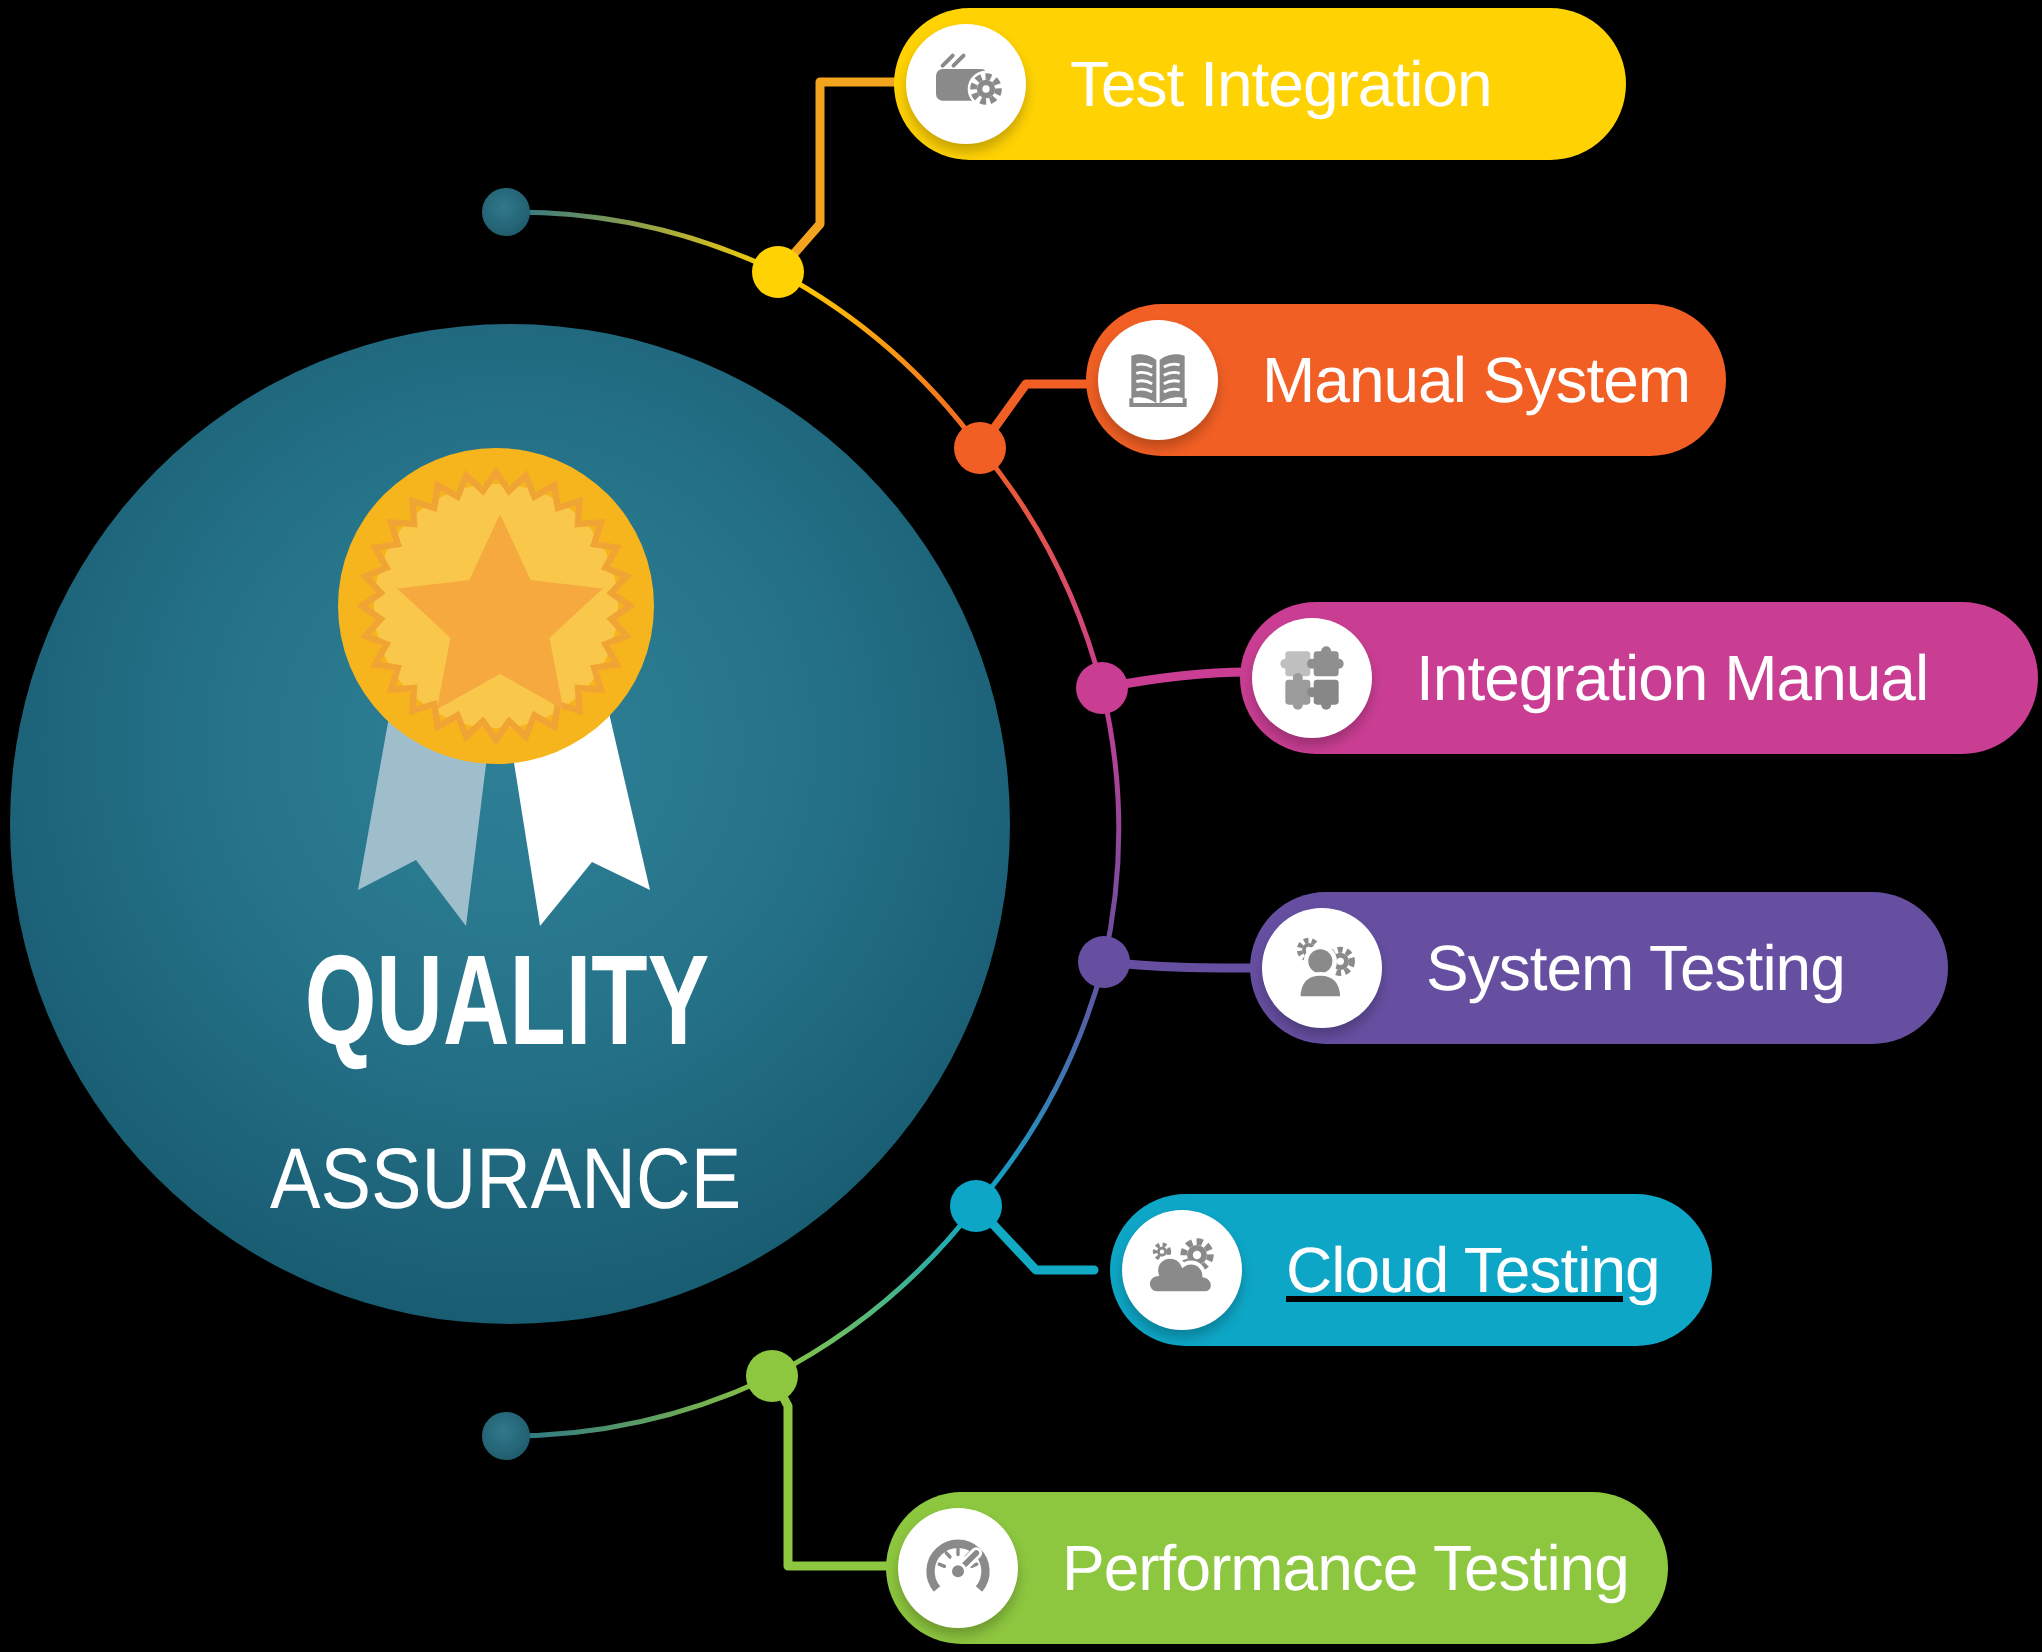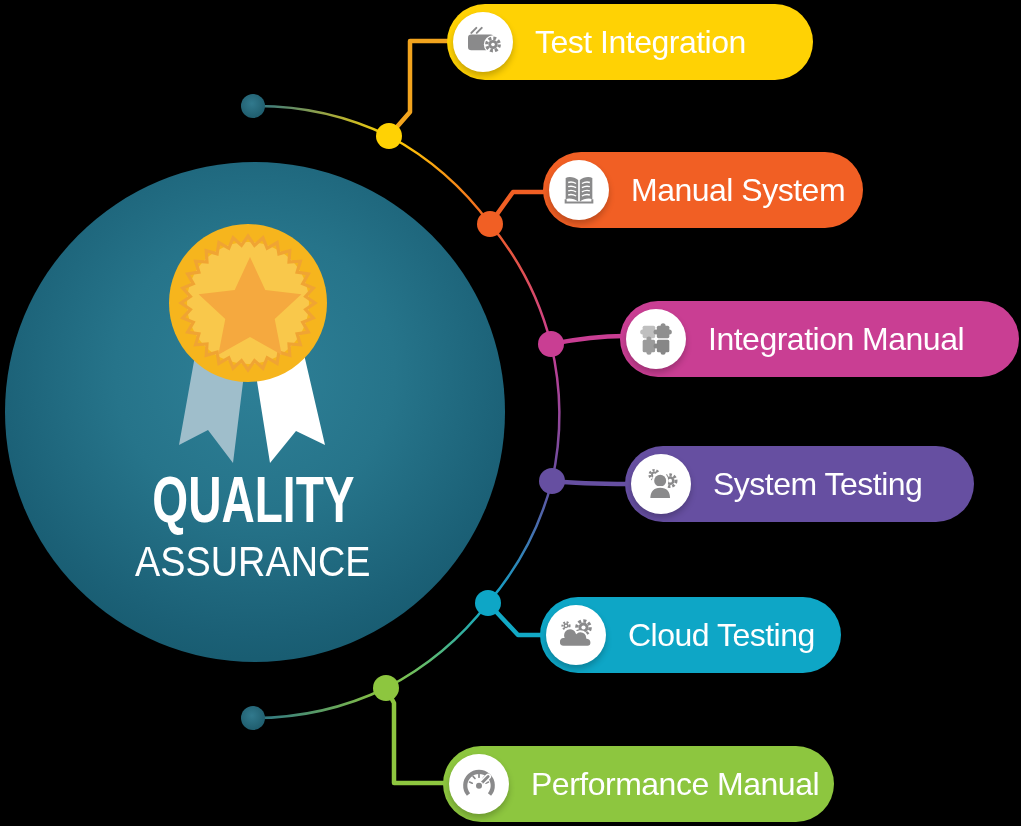--- a/index.html
+++ b/index.html
@@ -5,21 +5,21 @@
   html,body{margin:0;padding:0;background:#000;}
   body{width:1021px;height:826px;position:relative;overflow:hidden;
        font-family:"Liberation Sans",sans-serif;}
   #stage{position:absolute;left:0;top:0;width:1021px;height:826px;}
   svg.art{position:absolute;left:0;top:0;}
 
   
   .q-title{position:absolute;left:43px;top:462px;width:420px;text-align:center;
            color:#fff;font-weight:bold;font-size:64px;line-height:76px;white-space:nowrap;}
   .q-title .squeeze{display:inline-block;transform:scaleX(.72);transform-origin:50% 50%;}
-  .q-sub{position:absolute;left:83px;top:539px;width:340px;text-align:center;
+  .q-sub{position:absolute;left:83px;top:568px;width:340px;text-align:center;
          color:#fff;font-weight:normal;font-size:43px;line-height:44px;
          letter-spacing:0px;white-space:nowrap;}
   .q-sub .squeeze{display:inline-block;transform:scaleX(.88);transform-origin:50% 50%;}
 
   
   .pill{position:absolute;height:76px;border-radius:40px;display:flex;
         align-items:center;box-sizing:border-box;padding-left:6px;}
   .icon-circle{width:60px;height:60px;border-radius:50%;background:#fff;flex:0 0 60px;
                display:flex;align-items:center;justify-content:center;
                box-shadow:0 4px 6px rgba(0,0,0,.22);}
@@ -199,21 +199,21 @@
         <circle cx="35" cy="20" r="5.2" fill="#8A8A8B"></circle>
         <circle cx="35" cy="20" r="2.2" fill="#fff"></circle>
         <circle cx="23" cy="20" r="10" fill="#fff"></circle>
         <circle cx="23" cy="20" r="7.2" fill="#8A8A8B"></circle>
         <path d="M10 42 C10 32 15 27.5 23 27.5 C31 27.5 36 32 36 42 Z" fill="#8A8A8B" stroke="#fff" stroke-width="2.2"></path>
       </svg>
     </div>
     <span class="pill-label">System Testing</span>
   </div>
 
-  <div class="pill" style="left: 540px; top: 597px; width: 301px; background-color: rgb(14, 166, 198);">
+  <div class="pill" style="left: 555px; top: 597px; width: 301px; background-color: rgb(14, 166, 198); text-decoration: underline;">
     <div class="icon-circle">
       <svg width="40" height="40" viewBox="0 0 48 48">
         <circle cx="12" cy="13" r="6.5" fill="#fff"></circle>
         <circle cx="12" cy="13" r="4.2" fill="none" stroke="#8A8A8B" stroke-width="2.6" stroke-dasharray="2.2 1.8"></circle>
         <circle cx="12" cy="13" r="3" fill="#8A8A8B"></circle>
         <circle cx="12" cy="13" r="1.3" fill="#fff"></circle>
         <circle cx="33" cy="15" r="11.5" fill="#fff"></circle>
         <circle cx="33" cy="15" r="8" fill="none" stroke="#8A8A8B" stroke-width="4" stroke-dasharray="3.6 2.6"></circle>
         <circle cx="33" cy="15" r="6" fill="#8A8A8B"></circle>
         <circle cx="33" cy="15" r="2.5" fill="#fff"></circle>
@@ -233,16 +233,16 @@
           <path d="M24 12.5 L24 15.9"></path>
           <path d="M31.1 14.9 L28.8 17.4"></path>
           <path d="M35.3 21.7 L32.1 23.0"></path>
         </g>
         <path d="M24 26 L35 15" stroke="#fff" stroke-width="7" stroke-linecap="round" fill="none"></path>
         <path d="M24 26 L35 15" stroke="#8A8A8B" stroke-width="3.4" stroke-linecap="round" fill="none"></path>
         <circle cx="24" cy="26" r="5.4" fill="#fff"></circle>
         <circle cx="24" cy="26" r="3.6" fill="#8A8A8B"></circle>
       </svg>
     </div>
-    <span class="pill-label">Performance Manual</span>
+    <span class="pill-label">Performance Testing</span>
   </div>
 
 </div>
 
 </body></html>

